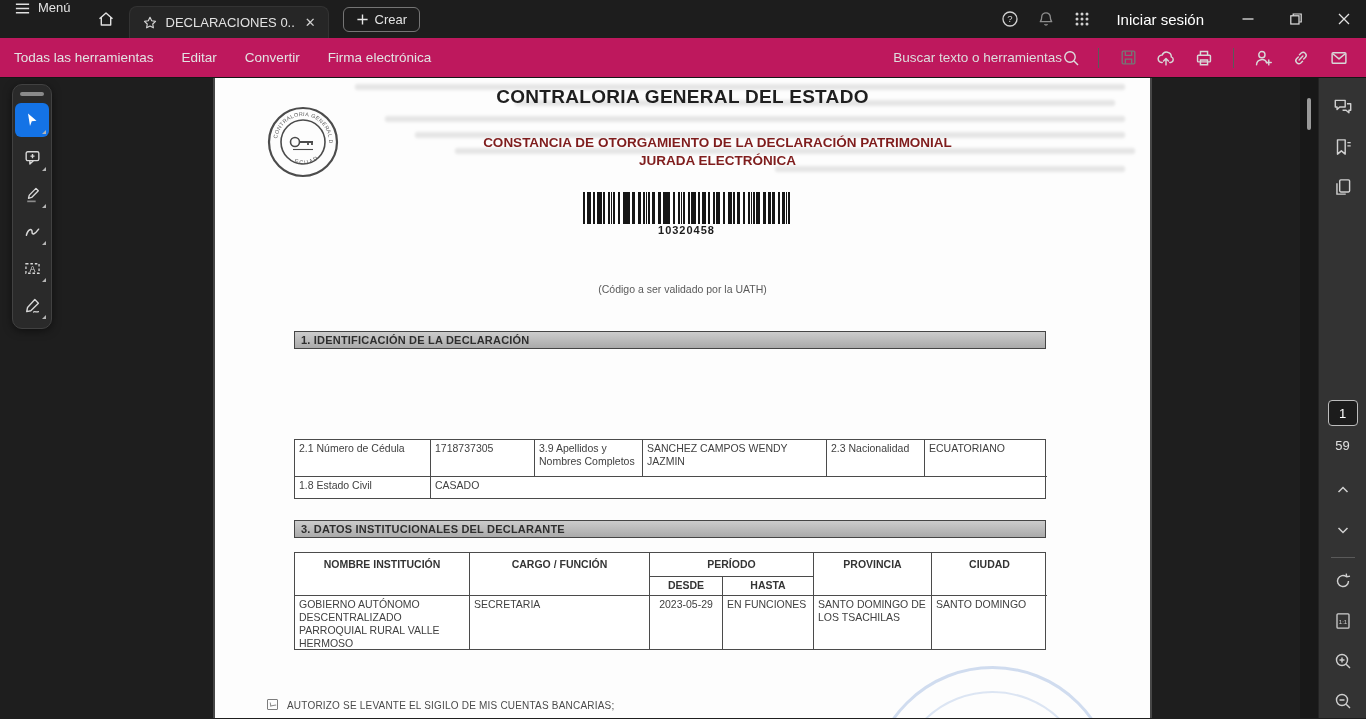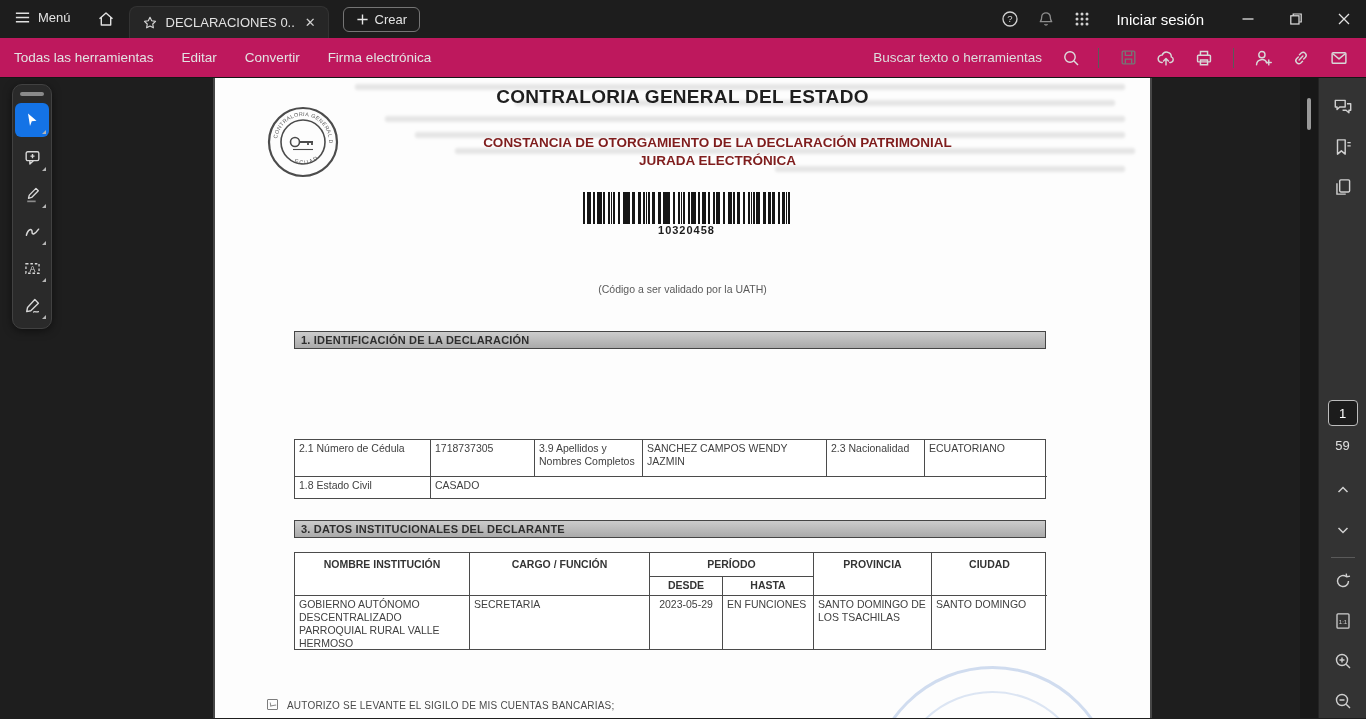--- a/index.html
+++ b/index.html
@@ -2,40 +2,40 @@
 <html><head>
 <meta charset="utf-8">
 <style>
   * { margin:0; padding:0; box-sizing:border-box; }
   html,body { width:1366px; height:719px; overflow:hidden; background:#1e1e1e;
               font-family:"Liberation Sans", sans-serif; }
 
   
   .titlebar { height:38px; background:#1d1d1d; display:flex; align-items:center; color:#e2e2e2; }
   .tb-left { display:flex; align-items:center; height:100%; }
-  .menu-btn { display:flex; align-items:center; gap:7px; padding:0 12px 4px 14px; height:100%; cursor:pointer; font-size:13px; }
+  .menu-btn { display:flex; gap:7px; padding:0 12px 4px 14px; height:100%; cursor:pointer; font-size:13px; }
   .home-btn { padding:0 14px; display:flex; align-items:center; height:100%; cursor:pointer; }
   .tab { display:flex; align-items:center; gap:8px; background:#262626; border:1px solid #333; border-bottom:none;
          border-radius:8px 8px 0 0; height:32px; margin-top:6px; padding:0 10px 0 12px; width:200px; }
   .tab-title { font-size:13px; white-space:nowrap; overflow:hidden; flex:1; }
   .tab-close { font-size:13px; color:#cfcfcf; cursor:pointer; padding:0 2px; }
   .create-btn { display:flex; align-items:center; gap:6px; border:1px solid #757575; border-radius:6px;
                 padding:4px 12px; margin-left:14px; font-size:13px; cursor:pointer; }
   .tb-right { margin-left:auto; display:flex; align-items:center; gap:4px; height:100%; }
   .tb-icon { width:32px; height:100%; display:flex; align-items:center; justify-content:center; cursor:pointer; }
   .signin { font-size:15px; color:#ffffff; padding:0 18px 0 14px; cursor:pointer; }
   .winctl { width:44px; height:100%; display:flex; align-items:center; justify-content:center; cursor:pointer; }
 
   
   .toolbar { height:40px; background:#be185d; display:flex; align-items:center; color:#e3e3e3;
              border-bottom:1px solid #161616; }
   .tool-menu { font-size:13.5px; padding:0 14px; cursor:pointer; line-height:40px; }
   .tool-menu:first-child{ padding-left:14px; }
   .tbar-right { margin-left:auto; display:flex; align-items:center; gap:8px; padding-right:12px; }
-  .searchbox { display:flex; align-items:center; gap:20px; font-size:13.5px; color:#dedede; cursor:pointer; padding:0 4px; }
+  .searchbox { display:flex; align-items:center; gap:0; font-size:13.5px; color:#dedede; cursor:pointer; padding:0 4px; }
   .vdiv { width:1px; height:20px; background:#5a5a5a; margin:0 6px; }
   .tbar-icon { width:30px; height:30px; display:flex; align-items:center; justify-content:center; cursor:pointer; }
 
   
   .main { display:flex; height:640px; }
   .canvas { position:relative; flex:1; background:#1e1e1e; overflow:hidden; }
   .scrolltrack { position:absolute; right:0; top:0; width:18px; height:100%; background:#181818; }
   .scrollthumb { position:absolute; left:7px; top:20px; width:4px; height:32px; background:#9a9a9a; border-radius:2px; cursor:pointer; }
   .rightpanel { width:48px; background:#333333; border-left:1px solid #232323; display:flex; flex-direction:column; align-items:center; color:#dcdcdc; }
   .rp-icon { width:34px; height:34px; display:flex; align-items:center; justify-content:center; cursor:pointer; margin-top:6px; }

